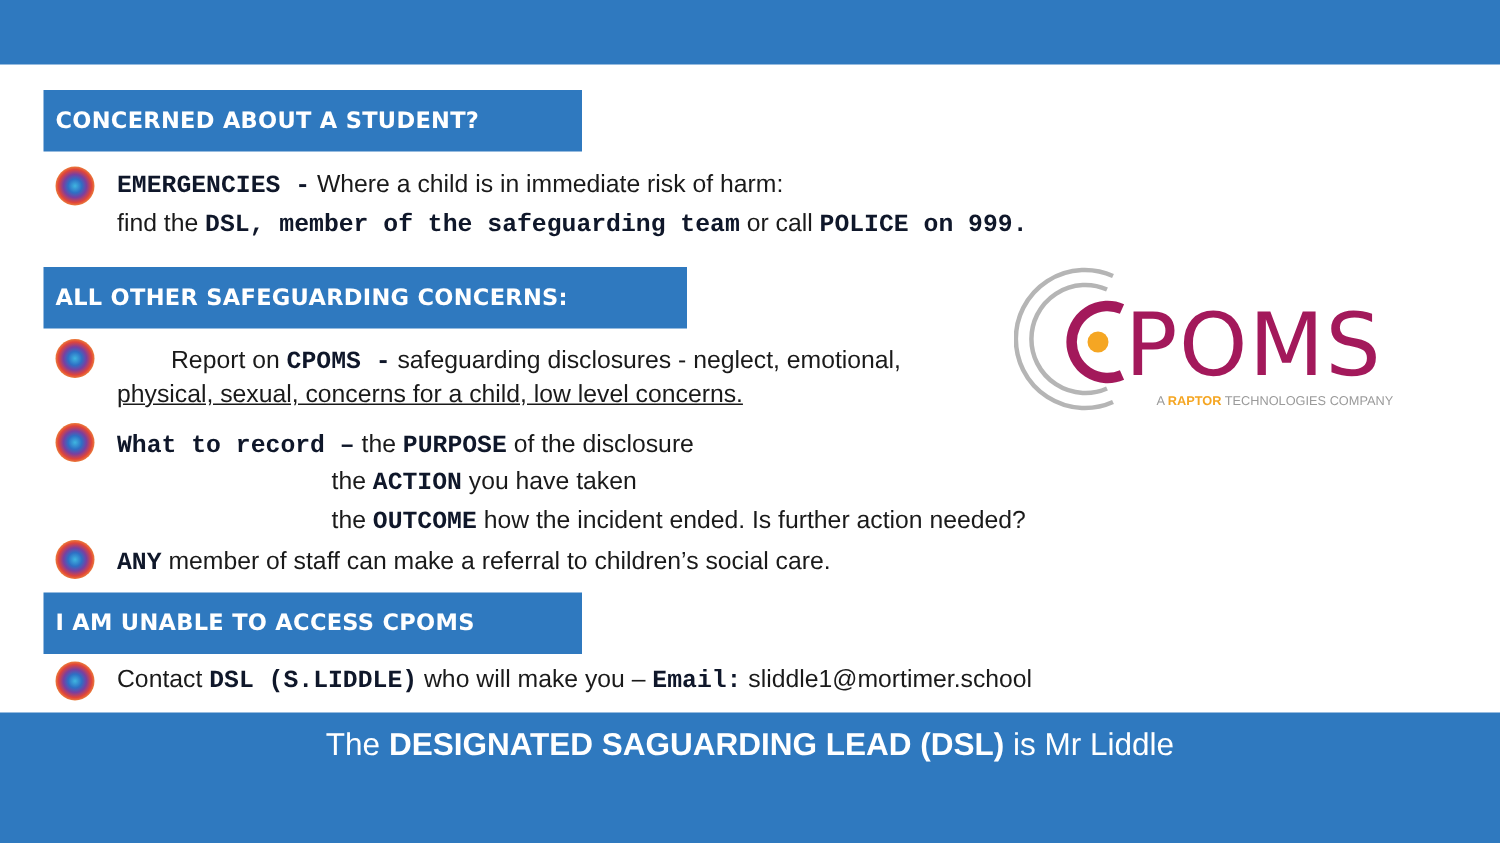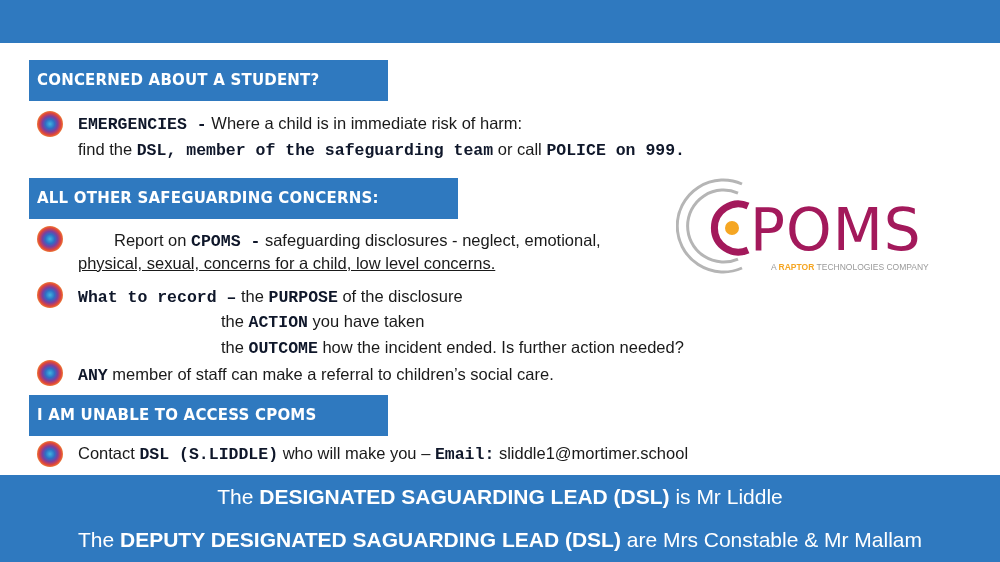--- a/index.html
+++ b/index.html
@@ -64,14 +64,13 @@
     <path d="M 62 17 A 36 36 0 1 0 62 83" fill="none" stroke="#b5b5b5" stroke-width="3"></path>
     <path d="M 72 30 A 24 24 0 1 0 72 74" fill="none" stroke="#a3195b" stroke-width="7"></path>
     <circle cx="56" cy="52" r="7" fill="#f5a623"></circle>
     <text x="74" y="74" font-family="DejaVu Sans, sans-serif" font-size="58" fill="#a3195b" letter-spacing="1">POMS</text>
     <text x="95" y="94" font-family="Liberation Sans, sans-serif" font-size="8.5" fill="#9a9a9a">A <tspan font-weight="bold" fill="#f5a623">RAPTOR</tspan> TECHNOLOGIES COMPANY</text>
   </svg>
 </div>
 
 <div class="bottom-bar">
   <div class="b1"><span>The </span><b>DESIGNATED SAGUARDING LEAD (DSL)</b><span> is Mr Liddle</span></div>
-  <div class="b2"><span>The </span><b>DEPUTY DESIGNATED SAGUARDING LEAD (DSL)</b><span> are Mrs Constable &amp; Mr Mallam</span></div>
 </div>
 
 </body></html>

